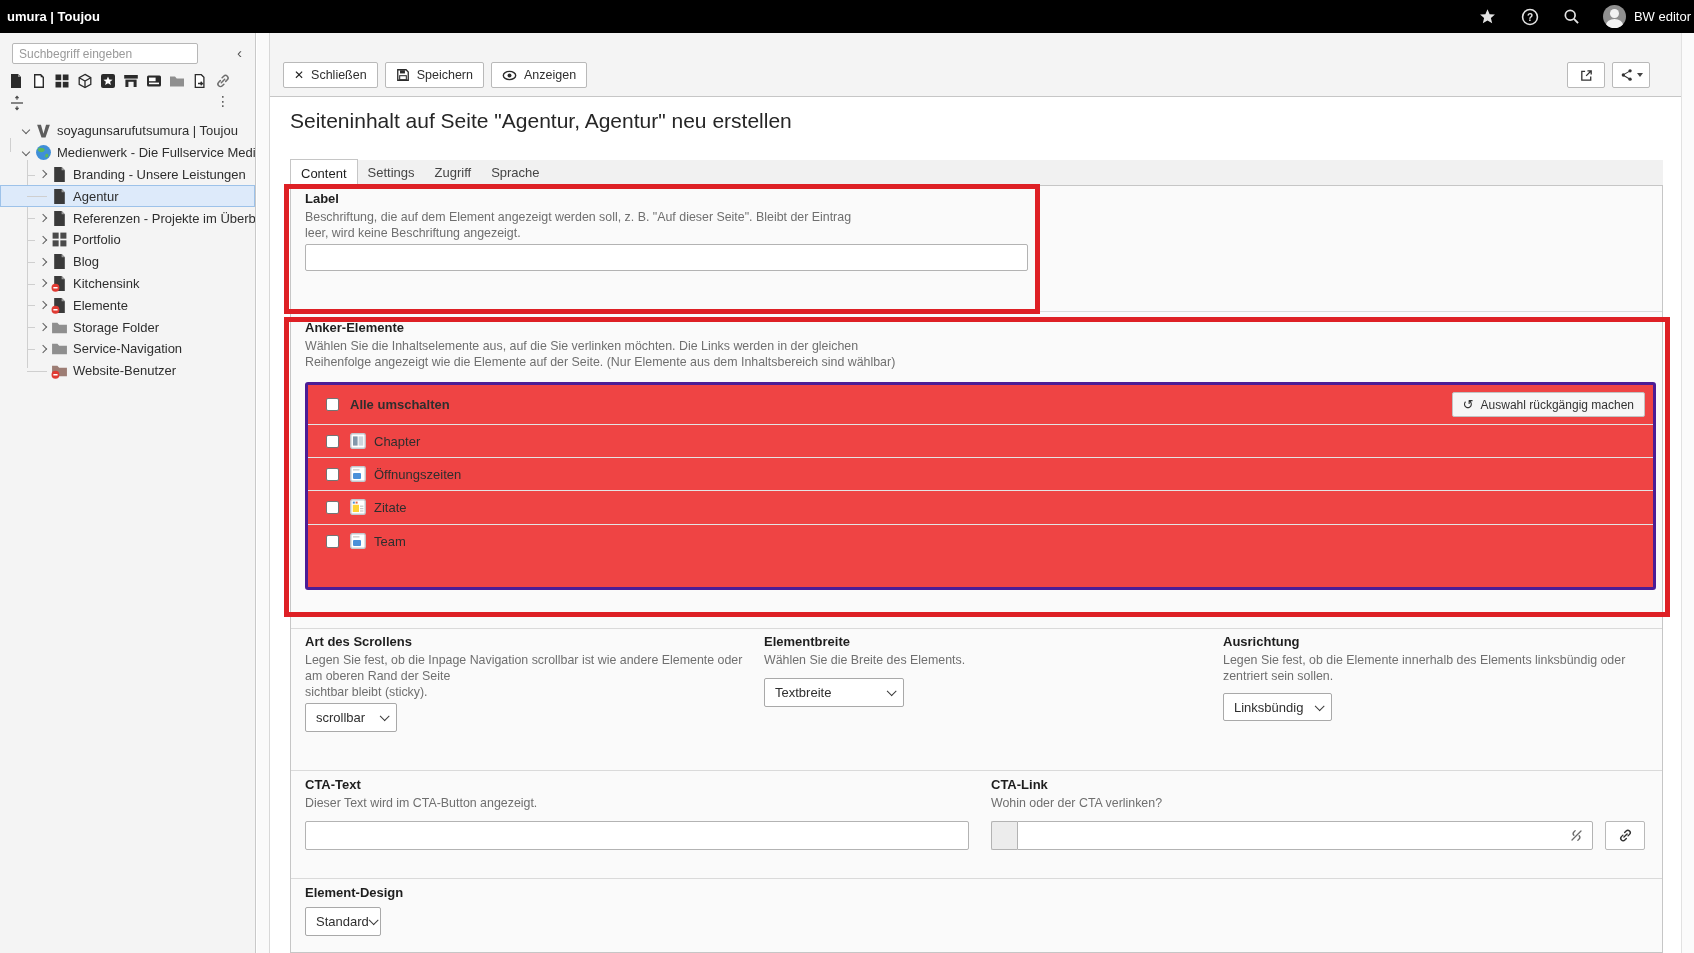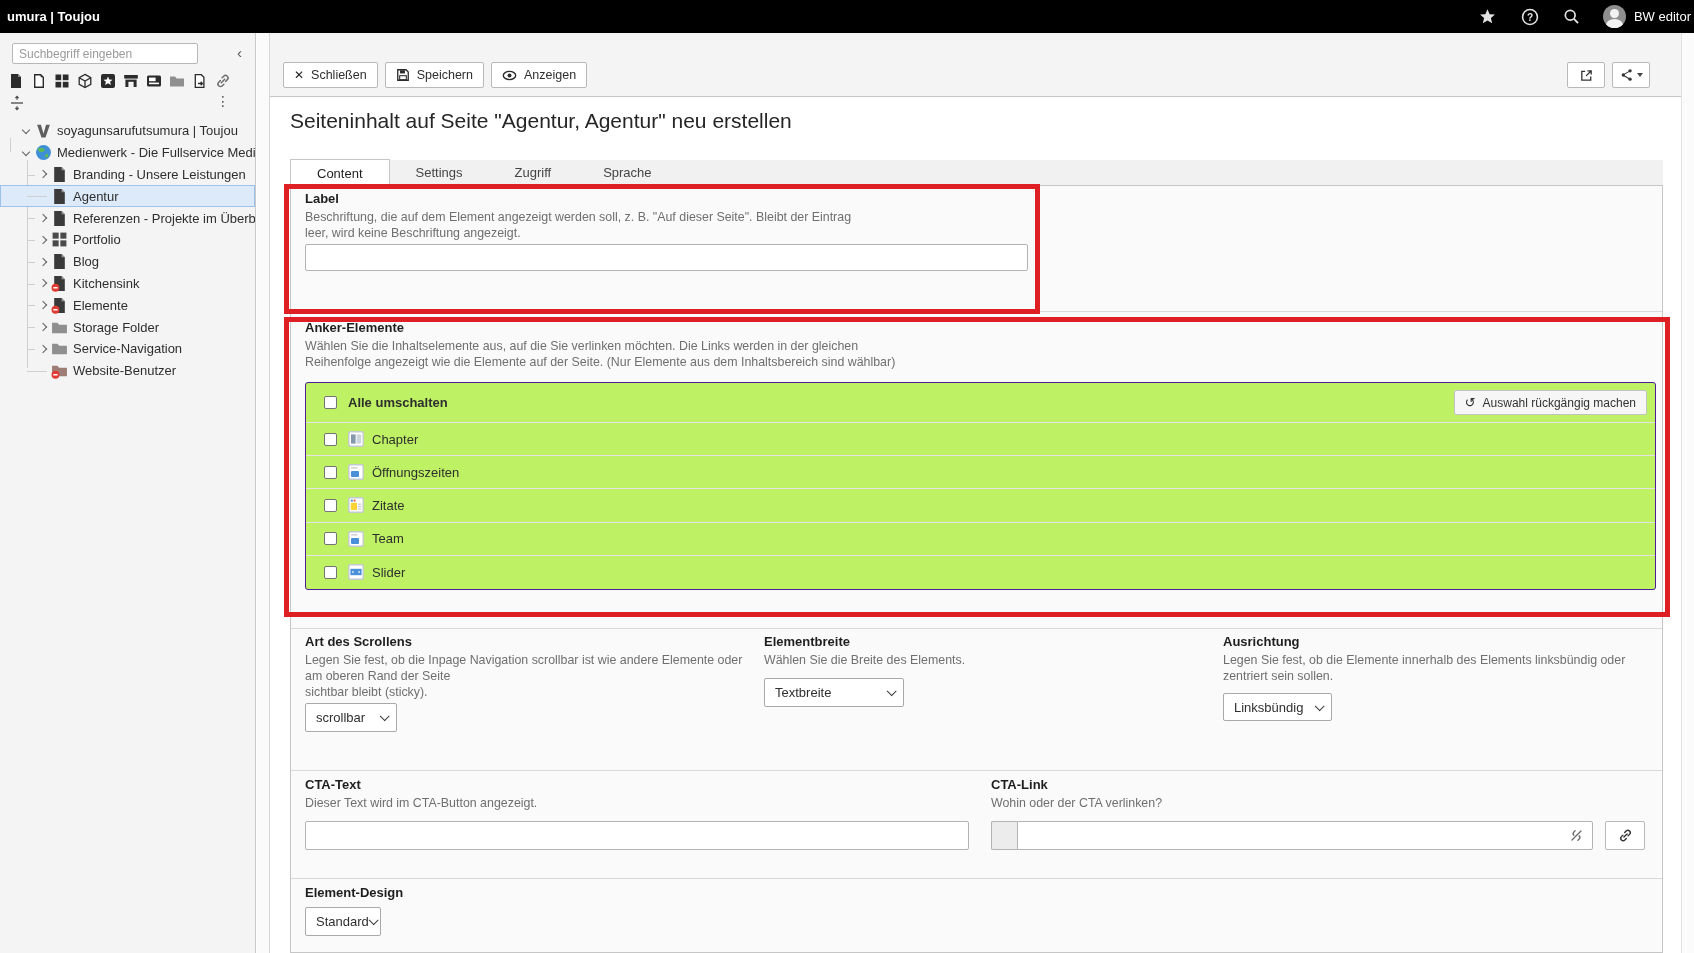--- a/index.html
+++ b/index.html
@@ -51,32 +51,32 @@
   .btn-left { position:absolute; left:13px; top:29px; display:flex; gap:7px; }
   .doc-btn { height:26px; border:1px solid #b9b9b9; background:#fff; border-radius:2px; display:inline-flex; align-items:center; gap:7px; padding:0 10px; font-size:12.5px; color:#2f2f2f; cursor:pointer; font-family:inherit; }
   .btn-right { position:absolute; right:44px; top:29px; display:flex; gap:7px; }
   .sq-btn { width:38px; height:26px; border:1px solid #b9b9b9; background:#fff; border-radius:2px; display:inline-flex; align-items:center; justify-content:center; gap:3px; cursor:pointer; }
   .caret-dn { width:0; height:0; border-left:3.5px solid transparent; border-right:3.5px solid transparent; border-top:4px solid #444; }
   .x-glyph { font-size:12px; font-weight:700; color:#222; }
 
   .page-title { position:absolute; left:20px; top:76px; font-size:21px; font-weight:400; color:#262626; }
 
   .tabstrip { position:absolute; left:20px; top:127px; width:1373px; height:26px; background:#f1f1f1; border-bottom:1px solid #c6c6c6; display:flex; align-items:flex-end; }
-  .tab { height:26px; padding:0 26px; font-size:13px; color:#454545; display:flex; align-items:center; cursor:pointer; }
+  .tab { height:26px; padding:0 10px; font-size:13px; color:#454545; display:flex; align-items:center; cursor:pointer; }
   .tab.active { background:#fff; border:1px solid #c6c6c6; border-bottom:none; height:27px; margin-bottom:-1px; color:#1e1e1e; position:relative; z-index:2; }
 
   .panel { position:absolute; left:20px; top:153px; width:1373px; height:767px; background:#fafafa; border:1px solid #c6c6c6; border-top:none; }
   .pdivider { position:absolute; left:0; width:100%; height:1px; background:#dadada; }
   .f-title { position:absolute; font-size:13px; font-weight:700; color:#1e1e1e; white-space:nowrap; }
   .f-desc { position:absolute; font-size:12.4px; color:#6f6f6f; line-height:16px; white-space:nowrap; }
   .text-input { position:absolute; border:1px solid #b3b3b3; border-radius:2px; background:#fff; font-size:13px; color:#333; padding:0 8px; font-family:inherit; }
   .selectbox { position:absolute; display:flex; align-items:center; background:#fff; border:1px solid #a9a9a9; border-radius:2px; font-size:13px; color:#2f2f2f; padding:0 10px; cursor:pointer; }
   .sel-caret { width:6.5px; height:6.5px; border-right:1.5px solid #3a3a3a; border-bottom:1.5px solid #3a3a3a; transform:rotate(45deg) translateY(-2px); margin-left:auto; flex:none; }
 
-  .anchor-list { position:absolute; left:14px; top:196px; width:1351px; height:208px; background:#bef264; border:1px solid #4c1d95; border-radius:3px; overflow:hidden; }
+  .anchor-list { position:absolute; left:14px; top:196px; width:1351px; height:208px; background:#ef4444; border:3px solid #4c1d95; border-radius:3px; overflow:hidden; }
   .al-row { display:flex; align-items:center; padding-left:18px; border-bottom:1px solid #e4e4e4; height:33.2px; font-size:13px; color:#2e2e2e; }
   .al-row.head { height:40px; }
   .al-row:last-child { border-bottom:none; }
   .cbox { width:13px; height:13px; border:1px solid #747474; border-radius:2px; background:#fff; flex:none; cursor:pointer; }
   .al-label { margin-left:8px; }
   .al-label.bold { font-weight:700; margin-left:11px; }
   .ce-icon { width:16px; height:16px; margin-left:11px; flex:none; }
   .undo-btn { margin-left:auto; margin-right:8px; height:25px; display:inline-flex; align-items:center; gap:7px; padding:0 10px; background:#f6f6f6; border:1px solid #c2c2c2; border-radius:2px; font-size:12px; color:#333; cursor:pointer; font-family:inherit; }
   .undo-glyph { font-size:13px; color:#333; line-height:1; }
 
@@ -426,30 +426,20 @@
         </div>
         <div class="al-row">
           <span class="cbox"></span>
           <svg class="ce-icon" viewBox="0 0 16 16">
               <rect x="0.8" y="0.8" width="14.4" height="14.4" rx="1.5" fill="#fff" stroke="#c2c9cf" stroke-width="1.4"></rect>
               <rect x="3" y="3.2" width="6.5" height="1.3" fill="#c9c9c9"></rect>
               <rect x="3" y="7" width="8" height="6" rx="1" fill="#4a90d9"></rect>
             </svg>
           <span class="al-label">Team</span>
         </div>
-        <div class="al-row">
-          <span class="cbox"></span>
-          <svg class="ce-icon" viewBox="0 0 16 16">
-              <rect x="0.8" y="0.8" width="14.4" height="14.4" rx="1.5" fill="#fff" stroke="#c2c9cf" stroke-width="1.4"></rect>
-              <rect x="2.4" y="4.8" width="11.2" height="6.4" fill="#4a90d9"></rect>
-              <polygon points="5.4,6.6 3.8,8 5.4,9.4" fill="#fff"></polygon>
-              <polygon points="10.6,6.6 12.2,8 10.6,9.4" fill="#fff"></polygon>
-            </svg>
-          <span class="al-label">Slider</span>
-        </div>
       </div>
 
       <div class="f-title" style="left:14px;top:448px;">Art des Scrollens</div>
       <div class="f-desc" style="left:14px;top:466px;">
         <div>Legen Sie fest, ob die Inpage Navigation scrollbar ist wie andere Elemente oder</div>
         <div>am oberen Rand der Seite</div>
         <div>sichtbar bleibt (sticky).</div>
       </div>
       <div class="selectbox" style="left:14px;top:517px;width:92px;height:29px;">
         <span>scrollbar</span>

